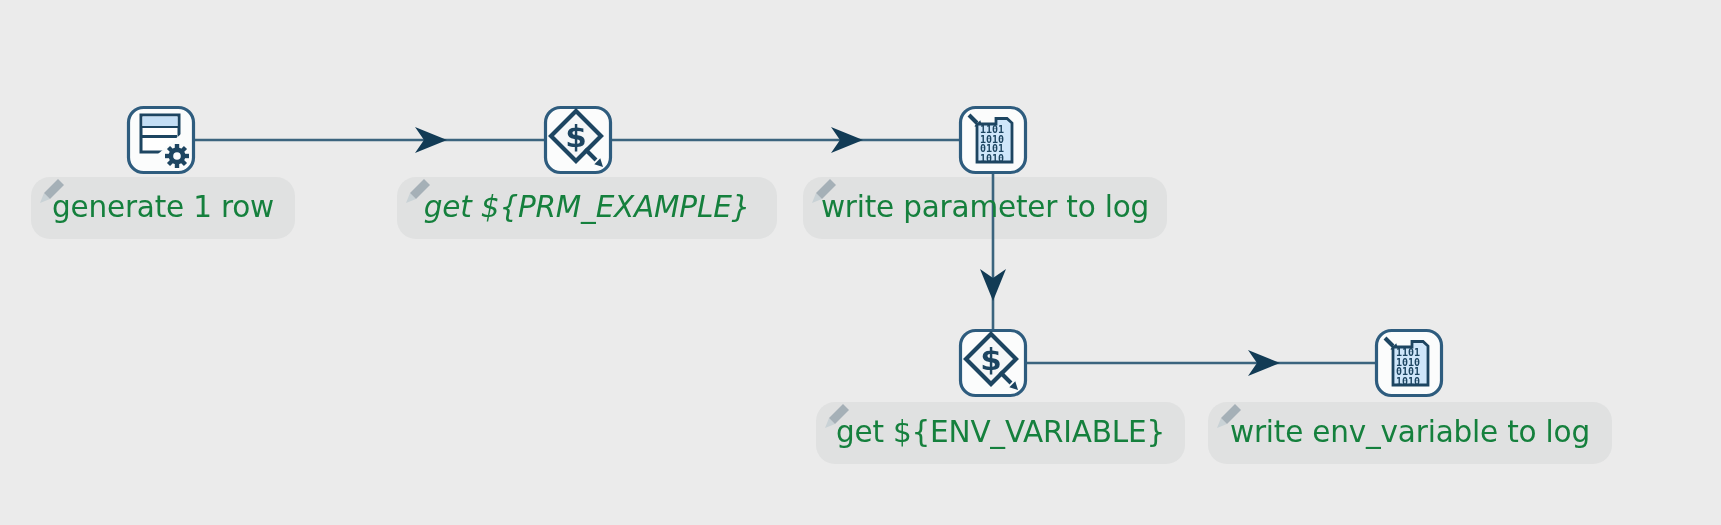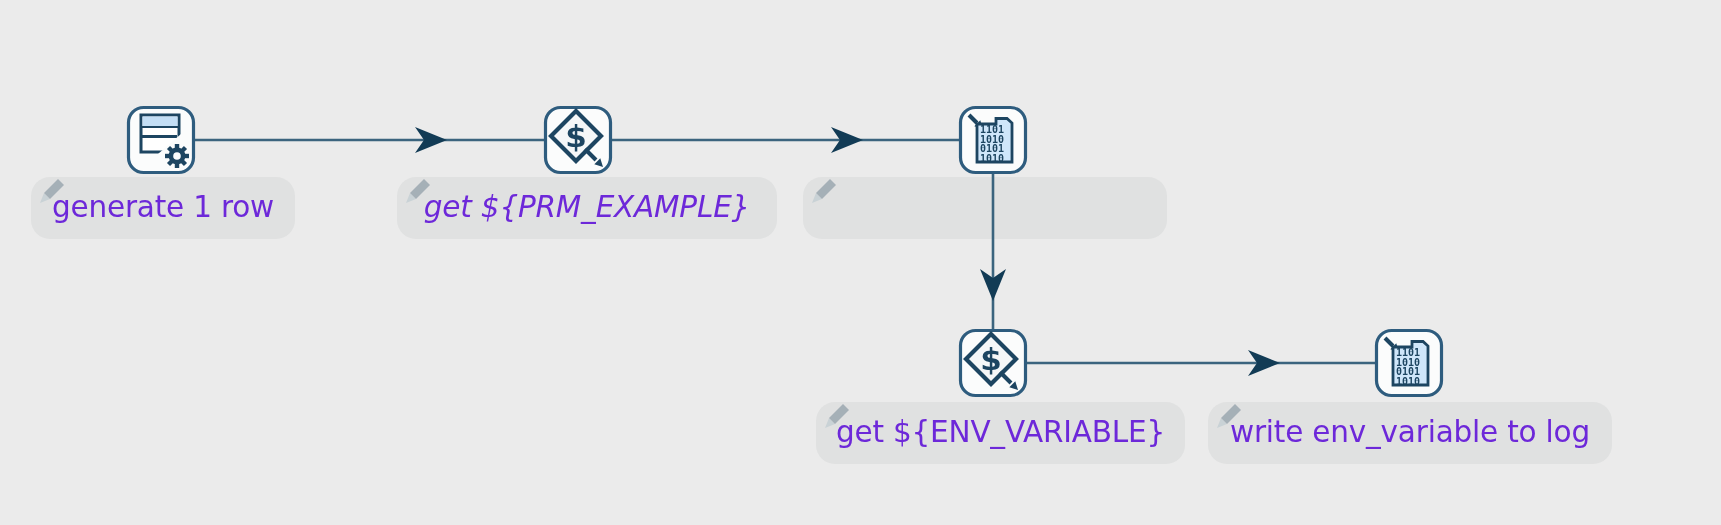--- a/index.html
+++ b/index.html
@@ -6,21 +6,21 @@
   body{width:1721px;height:525px;overflow:hidden;font-family:"DejaVu Sans",sans-serif;}
   #canvas{position:relative;width:1721px;height:525px;background:#ebebeb;}
 
   .pill{
     position:absolute;height:62px;border-radius:19px;background:#e0e1e1;z-index:1;
   }
   #edges{position:absolute;left:0;top:0;z-index:2;pointer-events:none;}
   .step-icon{position:absolute;width:70px;height:70px;z-index:3;}
   .label{
     position:absolute;height:62px;line-height:60px;z-index:4;text-align:center;
-    font-size:29.5px;color:#6d28d9;letter-spacing:-0.2px;white-space:nowrap;
+    font-size:29.5px;color:#15803d;letter-spacing:-0.2px;white-space:nowrap;
   }
   .pencil{position:absolute;z-index:5;}
 
   
   #icon-1{left:126px;top:105px;}
   #icon-2{left:543px;top:105px;}
   #icon-3{left:958px;top:105px;}
   
   #icon-4{left:958px;top:328px;}
   #icon-5{left:1374px;top:328px;}
@@ -145,20 +145,21 @@
       <path d="M19,19 H38 V13.5 H49 L54,18 V57 H19 Z" fill="#cfe6fa" stroke="#1d4561" stroke-width="2.8"></path>
       <text class="bin" x="22" y="28">1101</text>
       <text class="bin" x="22" y="37.5">1010</text>
       <text class="bin" x="22" y="47">0101</text>
       <text class="bin" x="22" y="56.5">1010</text>
     </g>
   </svg>
 
   <div class="label" id="label-1">generate 1 row</div>
   <div class="label" id="label-2">get ${PRM_EXAMPLE}</div>
+  <div class="label" id="label-3">write parameter to log</div>
   <div class="label" id="label-5">write env_variable to log</div>
   <div class="label" id="label-4">get ${ENV_VARIABLE}</div>
 
   <svg class="pencil" id="pencil-1" width="32" height="26" viewBox="0 0 32 26">
     <polygon points="3,24 7,14 13,20" fill="#c9d2d6"></polygon>
     <polygon points="7,14 21,0 27,6 13,20" fill="#a5b0b7"></polygon>
   </svg>
   <svg class="pencil" id="pencil-2" width="32" height="26" viewBox="0 0 32 26">
     <polygon points="3,24 7,14 13,20" fill="#c9d2d6"></polygon>
     <polygon points="7,14 21,0 27,6 13,20" fill="#a5b0b7"></polygon>

